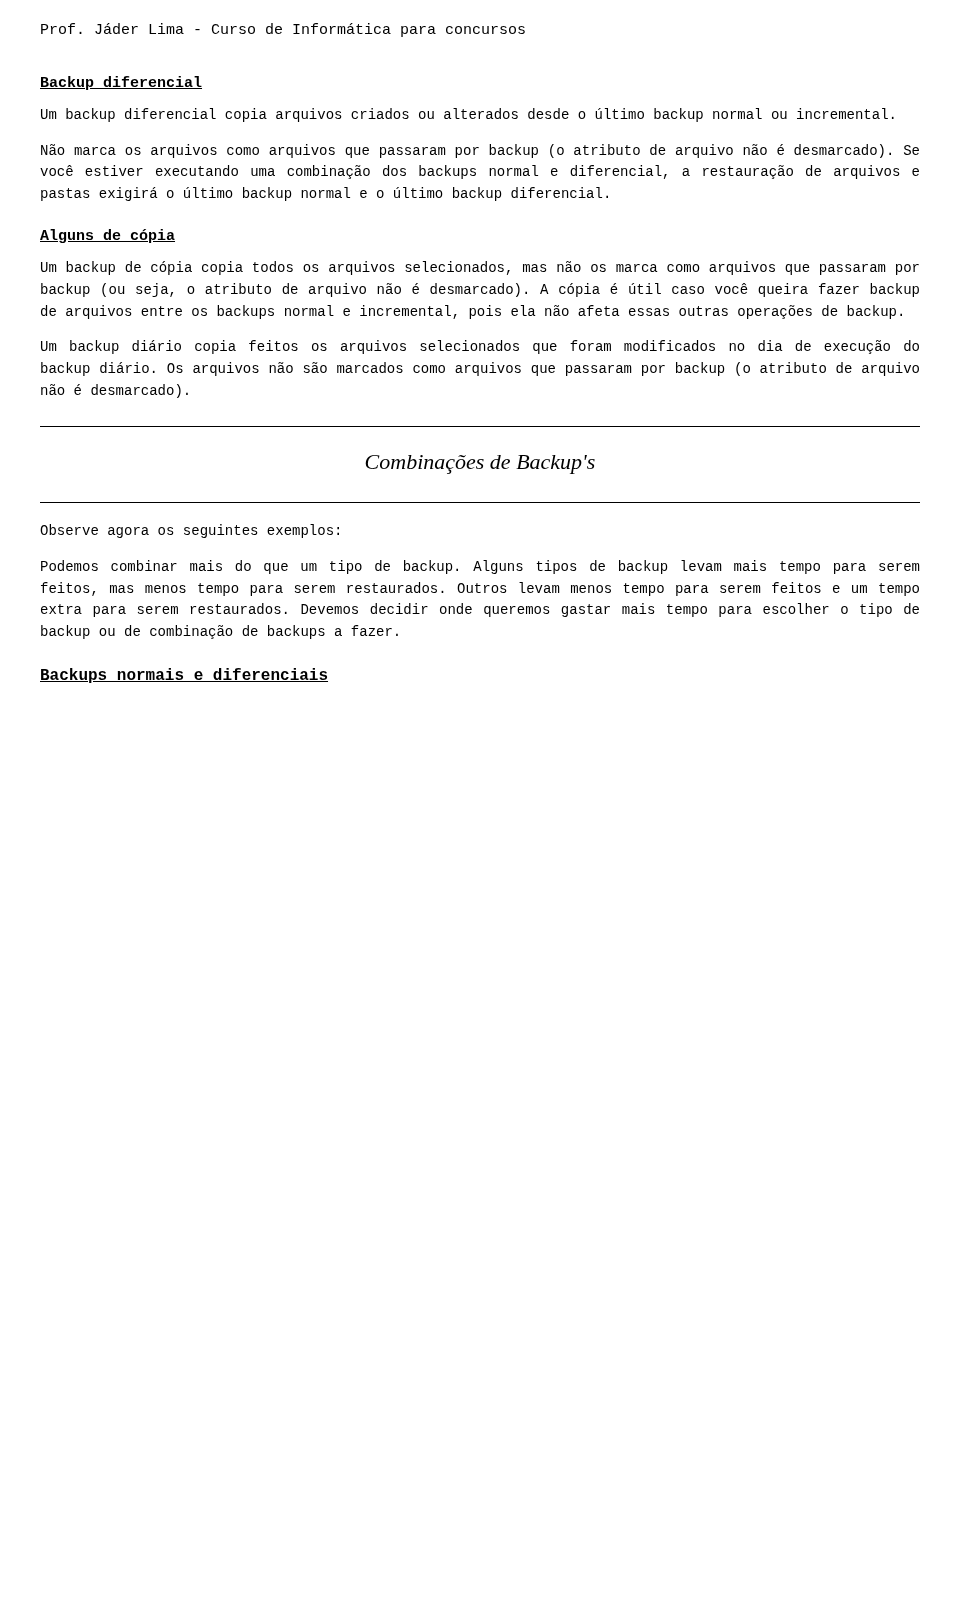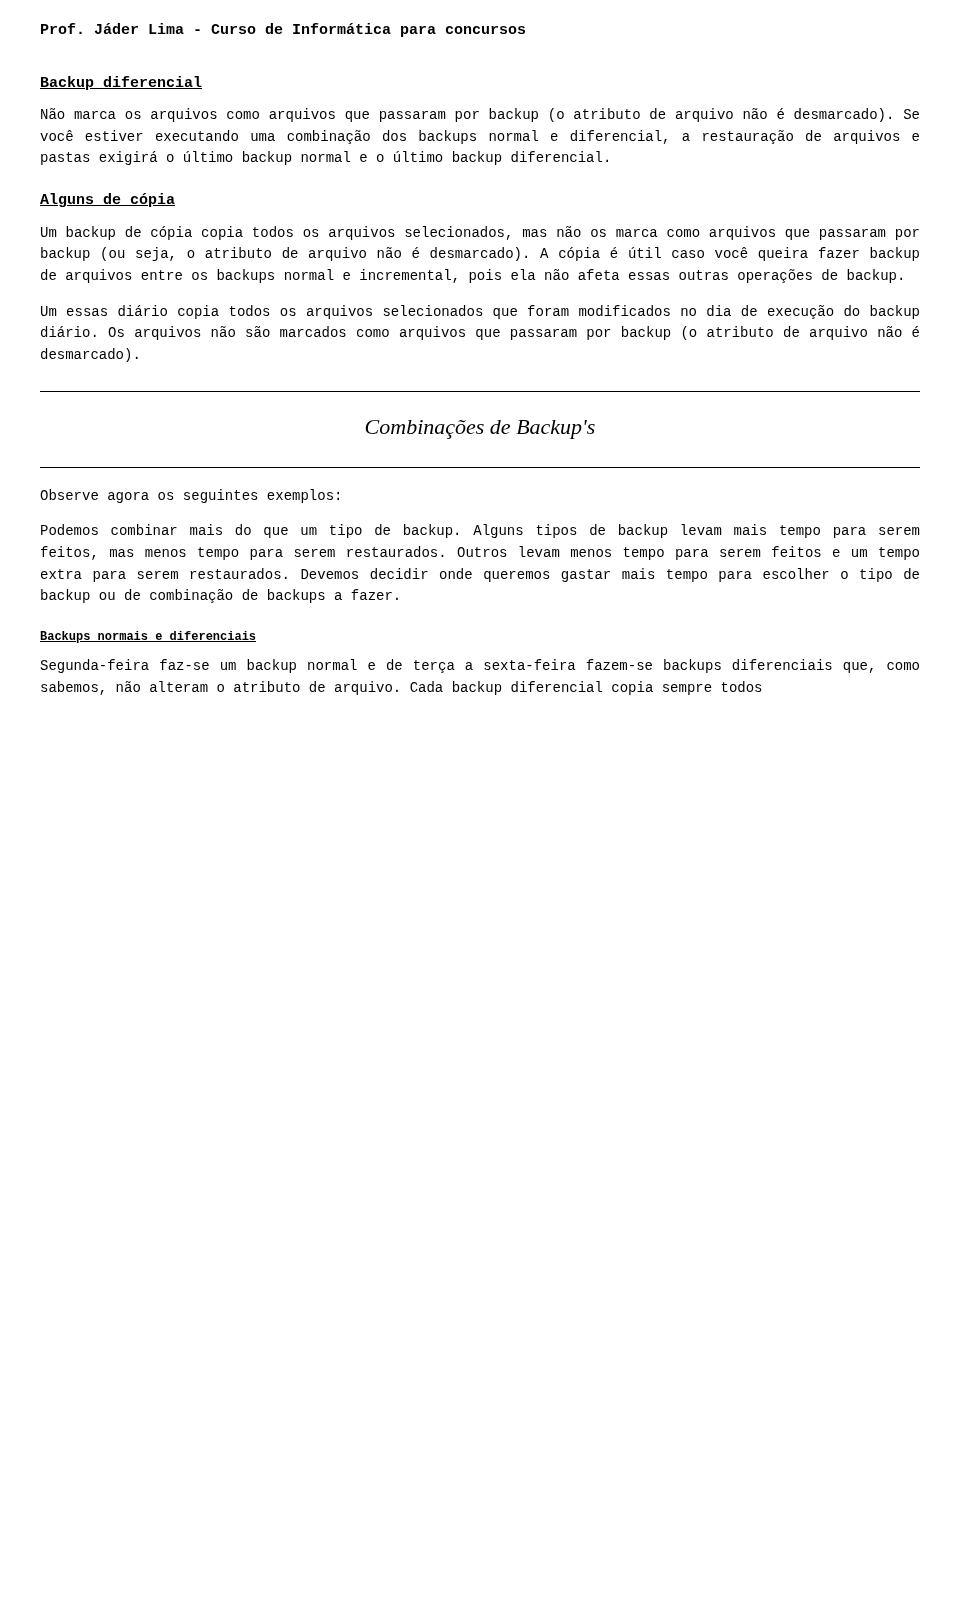--- a/index.html
+++ b/index.html
@@ -14,21 +14,21 @@
       font-size: 14px;
       color: #000000;
       width: 960px;
       min-height: 1608px;
       padding: 20px 40px 40px 40px;
       line-height: 1.5;
     }
 
     .page-header {
       font-size: 15px;
-      font-weight: bold;
+      font-weight: normal;
       margin-bottom: 30px;
       color: #000;
     }
 
     .section-title {
       font-size: 15px;
       font-weight: bold;
       text-decoration: underline;
       margin-bottom: 10px;
       margin-top: 20px;
@@ -58,56 +58,56 @@
       text-align: center;
       font-size: 22px;
       font-family: Georgia, 'Times New Roman', serif;
       font-style: italic;
       font-weight: normal;
       margin-bottom: 22px;
       color: #000;
     }
 
     .underlined-section-title {
-      font-size: 12px;
+      font-size: 16px;
       font-weight: bold;
       text-decoration: underline;
-      margin-bottom: 10px;
+      margin-bottom: 20px;
       margin-top: 20px;
       color: #000;
     }
   </style>
 </head>
 <body>
 
 <div>
   <p class="page-header">Prof. Jáder Lima - Curso de Informática para concursos</p>
 </div>
 
 <div class="section-block">
   <div class="section-title">Backup diferencial</div>
+  <p class="body-text">Um backup diferencial copia arquivos criados ou alterados desde o último backup normal ou incremental.</p>
   <p class="body-text">Não marca os arquivos como arquivos que passaram por backup (o atributo de arquivo não é desmarcado). Se você estiver executando uma combinação dos backups normal e diferencial, a restauração de arquivos e pastas exigirá o último backup normal e o último backup diferencial.</p>
 </div>
 
 <div class="section-block">
   <div class="section-title">Alguns de cópia</div>
   <p class="body-text">Um backup de cópia copia todos os arquivos selecionados, mas não os marca como arquivos que passaram por backup (ou seja, o atributo de arquivo não é desmarcado). A cópia é útil caso você queira fazer backup de arquivos entre os backups normal e incremental, pois ela não afeta essas outras operações de backup.</p>
 </div>
 
 <div class="section-block">
-  <p class="body-text">Um essas diário copia todos os arquivos selecionados que foram modificados no dia de execução do backup diário. Os arquivos não são marcados como arquivos que passaram por backup (o atributo de arquivo não é desmarcado).</p>
+  <p class="body-text">Um backup diário copia feitos os arquivos selecionados que foram modificados no dia de execução do backup diário. Os arquivos não são marcados como arquivos que passaram por backup (o atributo de arquivo não é desmarcado).</p>
 </div>
 
 <hr class="divider">
 
 <div class="centered-title">Combinações de Backup's</div>
 
 <hr class="divider">
 
 <div class="section-block">
   <p class="body-text">Observe agora os seguintes exemplos:</p>
   <p class="body-text">Podemos combinar mais do que um tipo de backup. Alguns tipos de backup levam mais tempo para serem feitos, mas menos tempo para serem restaurados. Outros levam menos tempo para serem feitos e um tempo extra para serem restaurados. Devemos decidir onde queremos gastar mais tempo para escolher o tipo de backup ou de combinação de backups a fazer.</p>
 </div>
 
 <div class="section-block">
   <div class="underlined-section-title">Backups normais e diferenciais</div>
-  <p class="body-text">Segunda-feira faz-se um backup normal e de terça a sexta-feira fazem-se backups diferenciais que, como sabemos, não alteram o atributo de arquivo. Cada backup diferencial copia sempre todos</p>
 </div>
 
 </body></html>

